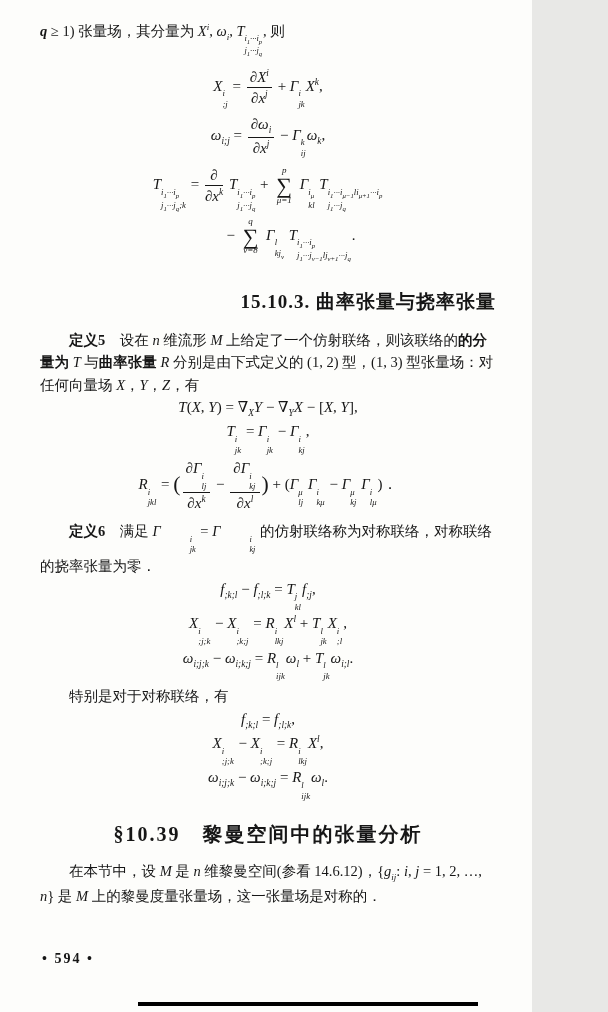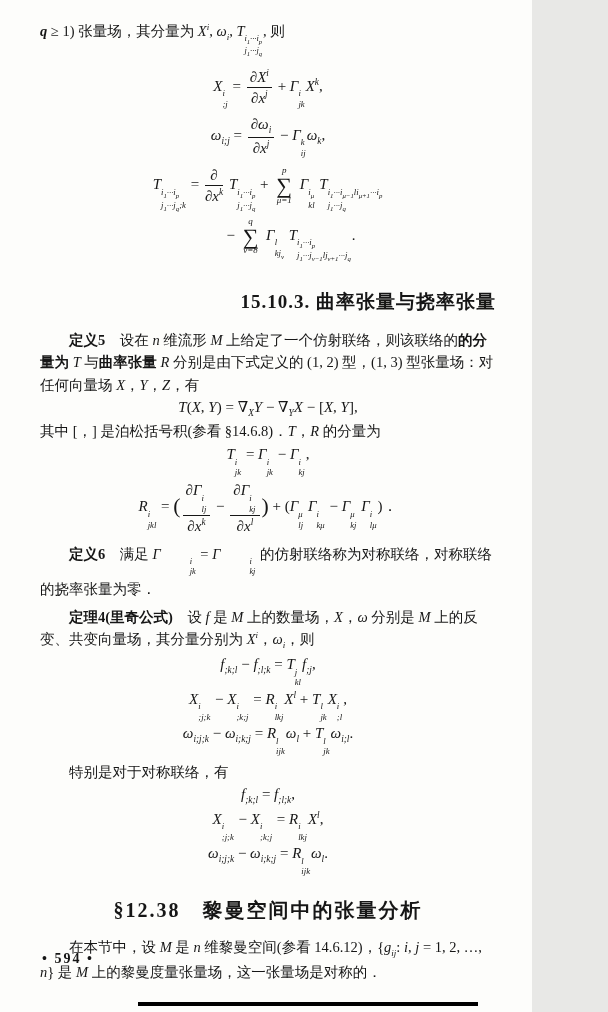--- a/index.html
+++ b/index.html
@@ -141,21 +141,20 @@
         <span class="sb">j<sub>1</sub>···j<sub>ν−1</sub>lj<sub>ν+1</sub>···j<sub>q</sub></span>
       </span>.</div>
 
   <h2 class="h-sub">15.10.3. 曲率张量与挠率张量</h2>
 
   <p class="indent"><b>定义5</b>　设在 <i>n</i> 维流形 <i>M</i> 上给定了一个仿射联络，则该联络的<b>的分量为</b> <i>T</i> 与<b>曲率张量</b> <i>R</i> 分别是由下式定义的 (1, 2) 型，(1, 3) 型张量场：对任何向量场 <i>X</i>，<i>Y</i>，<i>Z</i>，有</p>
 
   <div class="eq m2"><i>T</i>(<i>X</i>, <i>Y</i>) = ∇<sub><i>X</i></sub><i>Y</i> − ∇<sub><i>Y</i></sub><i>X</i> − [<i>X</i>, <i>Y</i>],</div>
 
 
-  <p class="m2">其中 [，] 是泊松括号积(参看 §14.6.8)．<i>T</i>，<i>R</i> 的分量为</p>
 
   <div class="eq m2"><i>T</i><span class="ss">
         <span class="st">i</span>
         <span class="sb">jk</span>
       </span> = <i>Γ</i><span class="ss">
         <span class="st">i</span>
         <span class="sb">jk</span>
       </span> − <i>Γ</i><span class="ss">
         <span class="st">i</span>
         <span class="sb">kj</span>
@@ -185,21 +184,20 @@
       </span>)．</div>
 
   <p class="indent m8"><b>定义6</b>　满足 <i>Γ</i><span class="ss">
         <span class="st">i</span>
         <span class="sb">jk</span>
       </span> = <i>Γ</i><span class="ss">
         <span class="st">i</span>
         <span class="sb">kj</span>
       </span> 的仿射联络称为对称联络，对称联络的挠率张量为零．</p>
 
-  <p class="indent m6"><b>定理4(里奇公式)</b>　设 <i>f</i> 是 <i>M</i> 上的数量场，<i>X</i>，<i>ω</i> 分别是 <i>M</i> 上的反变、共变向量场，其分量分别为 <i>X</i><sup>i</sup>，<i>ω</i><sub>i</sub>，则</p>
 
   <div class="eq m2"><i>f</i><sub>;k;l</sub> − <i>f</i><sub>;l;k</sub> = <i>T</i><span class="ss">
         <span class="st">j</span>
         <span class="sb">kl</span>
       </span><i>f</i><sub>;j</sub>,</div>
 
   <div class="eq"><i>X</i><span class="ss">
         <span class="st">i</span>
         <span class="sb">;j;k</span>
       </span> − <i>X</i><span class="ss">
@@ -237,21 +235,21 @@
       </span> = <i>R</i><span class="ss">
         <span class="st">i</span>
         <span class="sb">lkj</span>
       </span><i>X</i><sup>l</sup>,</div>
 
   <div class="eq"><i>ω</i><sub>i;j;k</sub> − <i>ω</i><sub>i;k;j</sub> = <i>R</i><span class="ss">
         <span class="st">l</span>
         <span class="sb">ijk</span>
       </span><i>ω</i><sub>l</sub>.</div>
 
-  <h2 class="h-sec">§12.38　黎曼空间中的张量分析</h2>
+  <h2 class="h-sec">§10.39　黎曼空间中的张量分析</h2>
 
   <p class="indent">在本节中，设 <i>M</i> 是 <i>n</i> 维黎曼空间(参看 14.6.12)，{<i>g</i><sub>ij</sub>: <i>i</i>, <i>j</i> = 1, 2, …, <i>n</i>} 是 <i>M</i> 上的黎曼度量张量场，这一张量场是对称的．</p>
 
   <div class="pagenum">• 594 •</div>
 
   <div class="scan-bar"></div>
 
 </div>
 
 </body></html>

